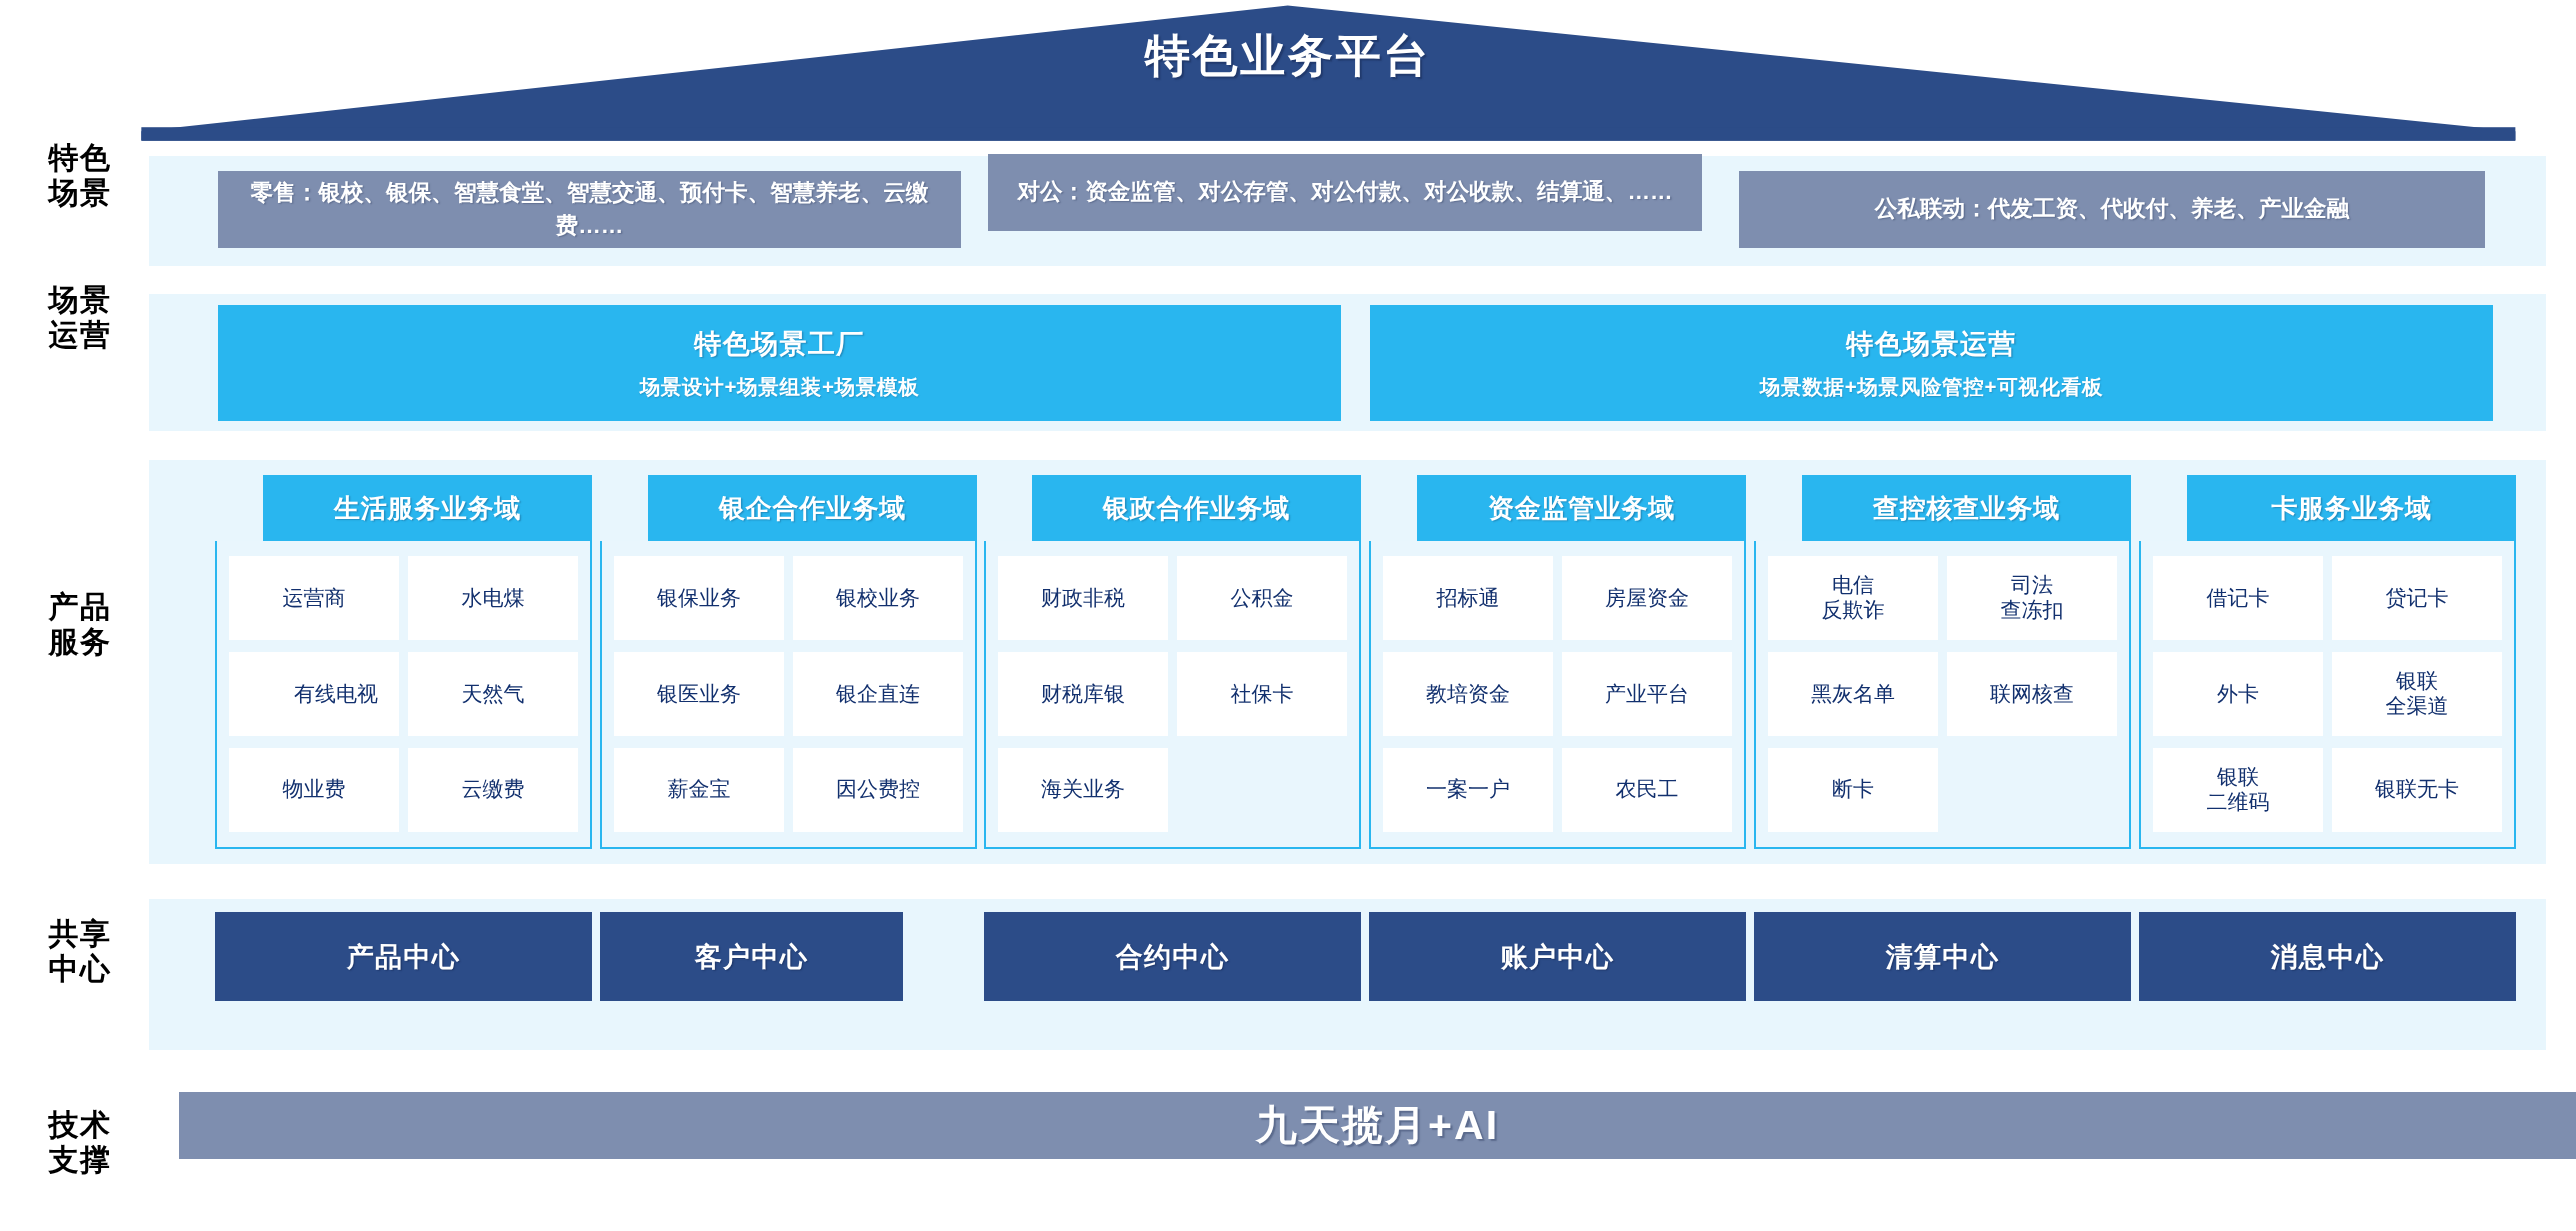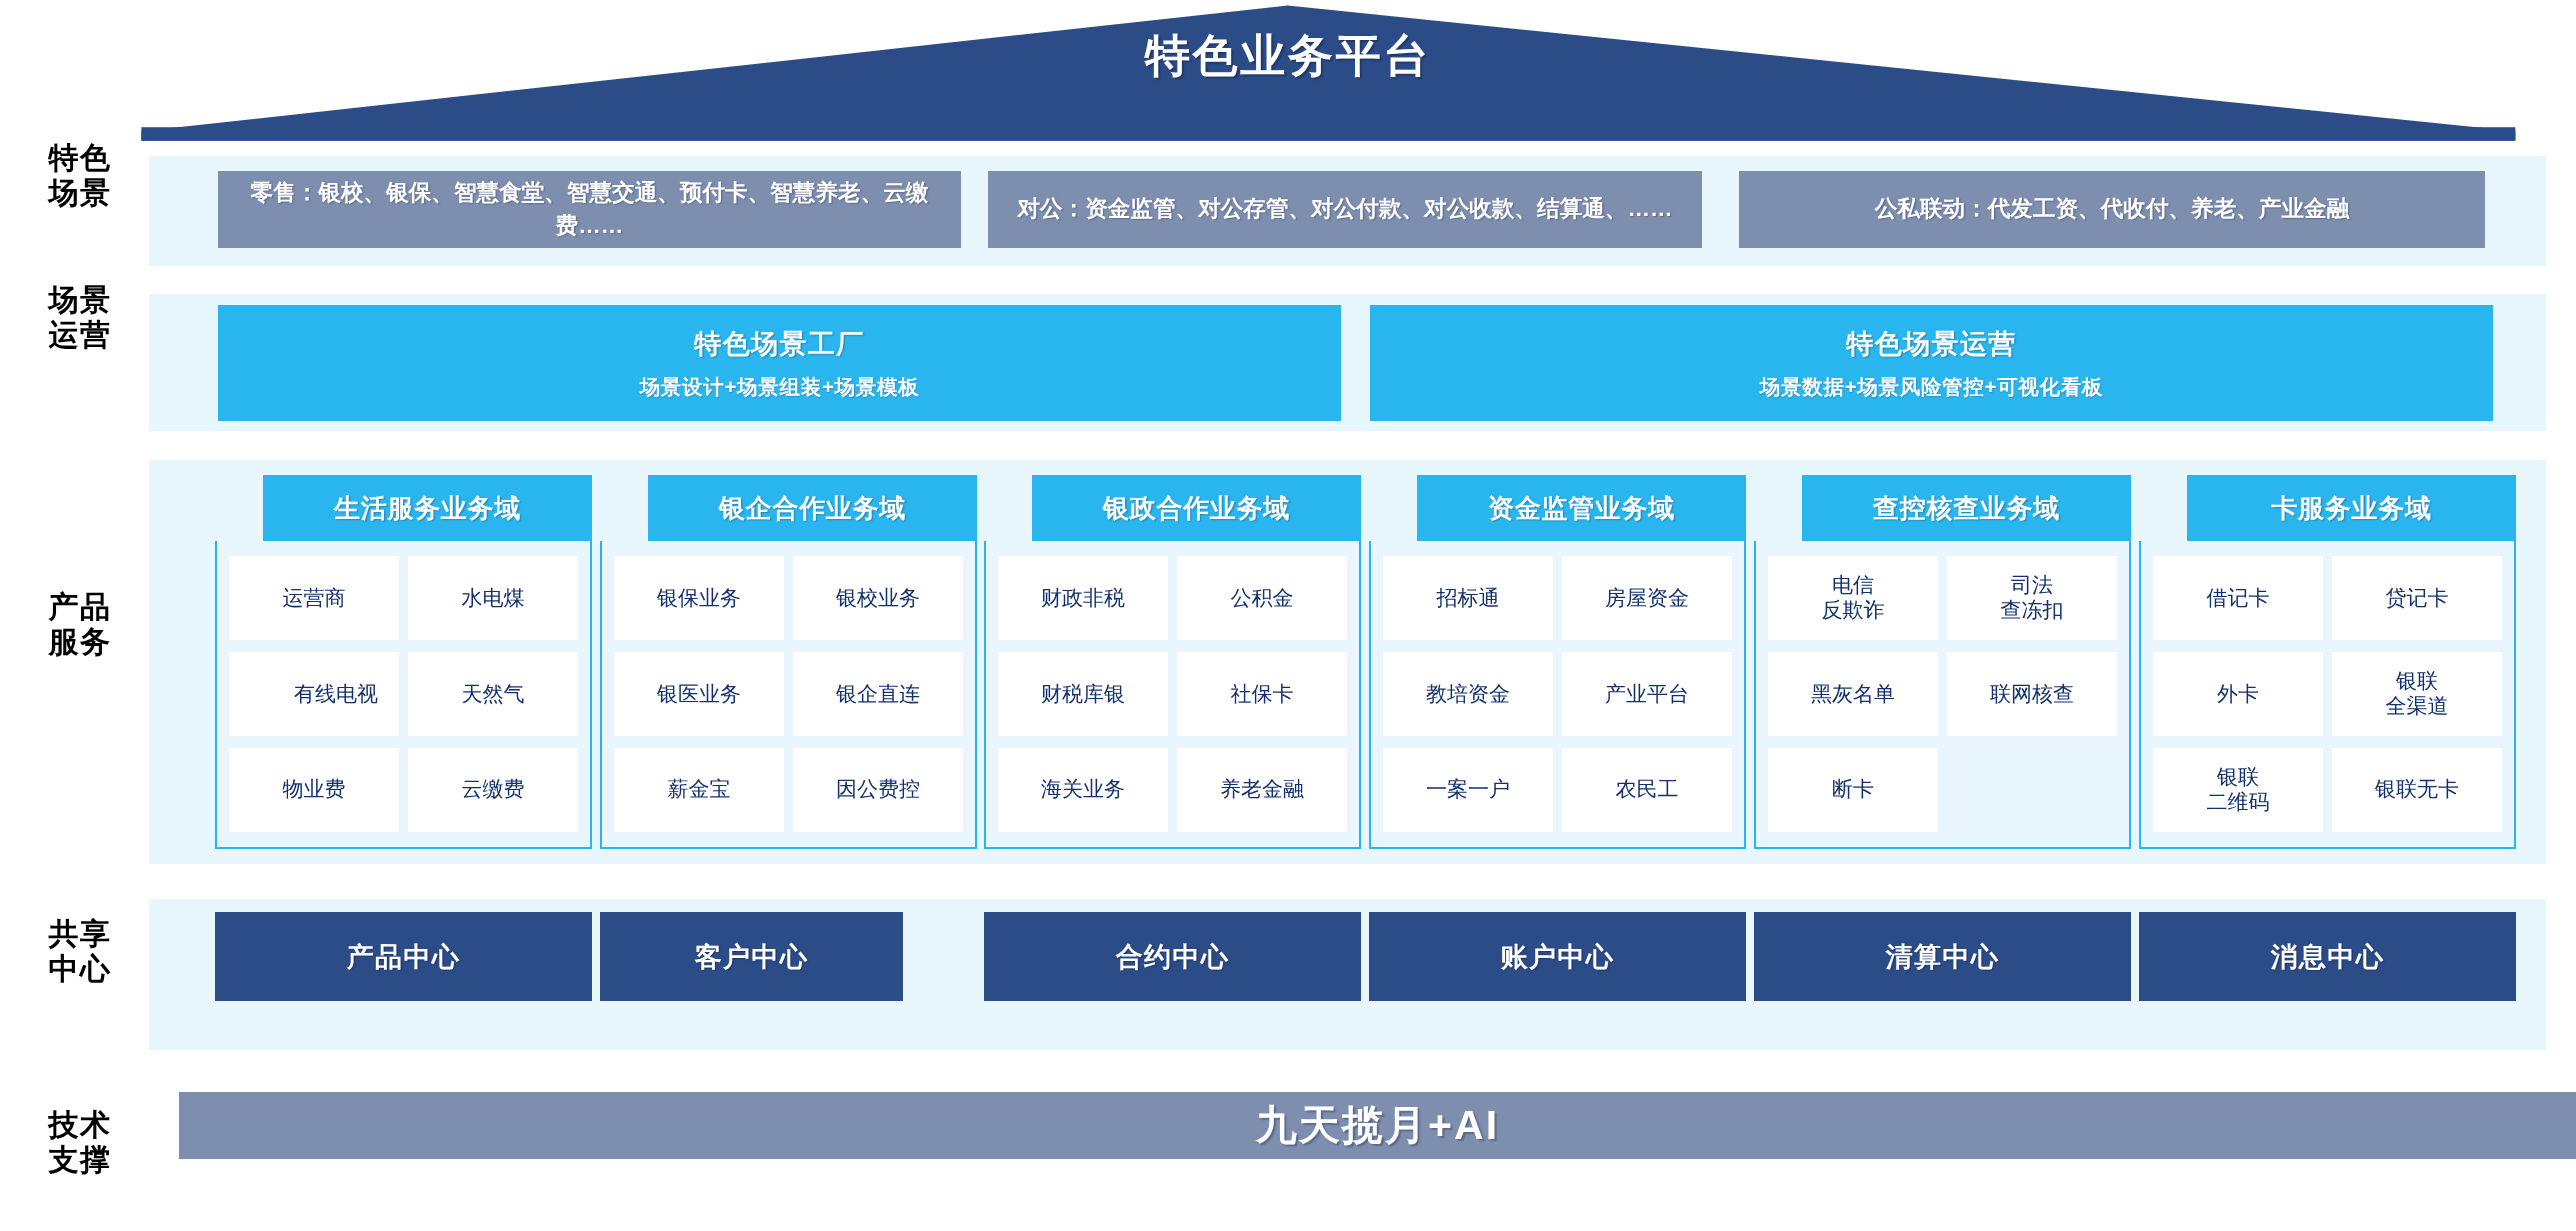--- a/index.html
+++ b/index.html
@@ -110,21 +110,21 @@
 运营</div>
   <div class="rowlabel" style="top: 590px; white-space: pre-line;">产品
 服务</div>
   <div class="rowlabel" style="top: 917px; white-space: pre-line;">共享
 中心</div>
   <div class="rowlabel" style="top: 1108px; white-space: pre-line;">技术
 支撑</div>
 
   <div class="band" style="left:149px;top:156px;width:2397px;height:110px;"></div>
   <div class="scn" style="left:218px;top:171px;width:743px;height:77px;">零售：银校、银保、智慧食堂、智慧交通、预付卡、智慧养老、云缴费……</div>
-  <div class="scn" style="left:988px;top:171px;width:714px;height:77px;">对公：资金监管、对公存管、对公付款、对公收款、结算通、……</div>
+  <div class="scn" style="left:988px;top:154px;width:714px;height:77px;">对公：资金监管、对公存管、对公付款、对公收款、结算通、……</div>
   <div class="scn" style="left:1739px;top:171px;width:746px;height:77px;">公私联动：代发工资、代收付、养老、产业金融</div>
 
   <div class="band" style="left:149px;top:294px;width:2397px;height:137px;"></div>
   <div class="ops" style="left:218px;top:305px;width:1123px;height:116px;">
     <div class="ops-title">特色场景工厂</div>
     <div class="ops-sub">场景设计+场景组装+场景模板</div>
   </div>
   <div class="ops" style="left:1370px;top:305px;width:1123px;height:116px;">
     <div class="ops-title">特色场景运营</div>
     <div class="ops-sub">场景数据+场景风险管控+可视化看板</div>
@@ -157,21 +157,20 @@
   </div>
 
   <div class="dom" style="left:984px;width:377px;">
     <div class="dom-head">银政合作业务域</div>
     <div class="dom-body">
       <div class="cell" style="white-space: pre-line;">财政非税</div>
       <div class="cell" style="white-space: pre-line;">公积金</div>
       <div class="cell" style="white-space: pre-line;">财税库银</div>
       <div class="cell" style="white-space: pre-line;">社保卡</div>
       <div class="cell" style="white-space: pre-line;">海关业务</div>
-      <div class="cell" style="white-space: pre-line;">养老金融</div>
     </div>
   </div>
 
   <div class="dom" style="left:1369px;width:377px;">
     <div class="dom-head">资金监管业务域</div>
     <div class="dom-body">
       <div class="cell" style="white-space: pre-line;">招标通</div>
       <div class="cell" style="white-space: pre-line;">房屋资金</div>
       <div class="cell" style="white-space: pre-line;">教培资金</div>
       <div class="cell" style="white-space: pre-line;">产业平台</div>

